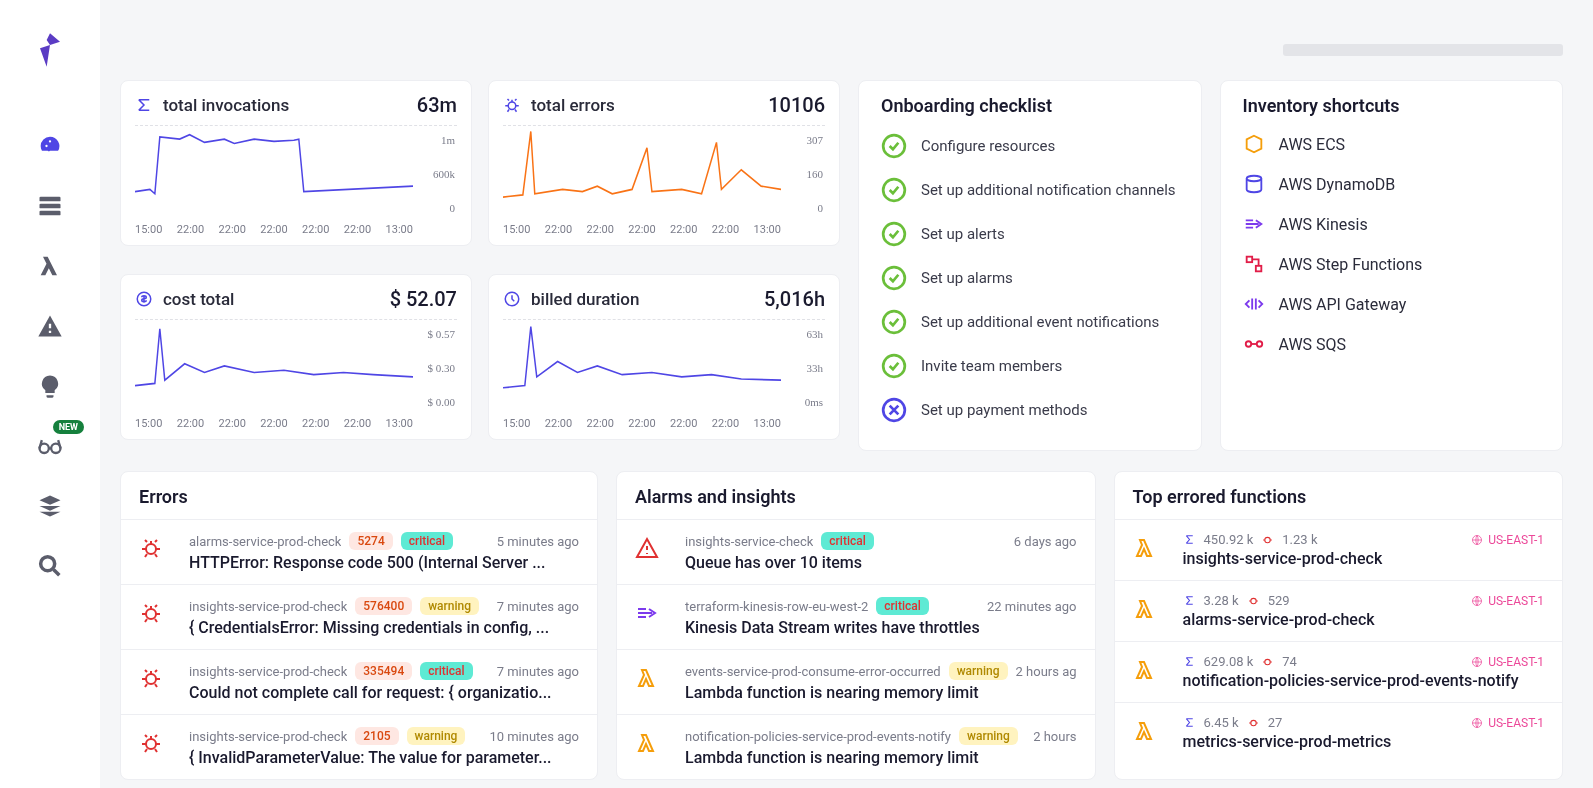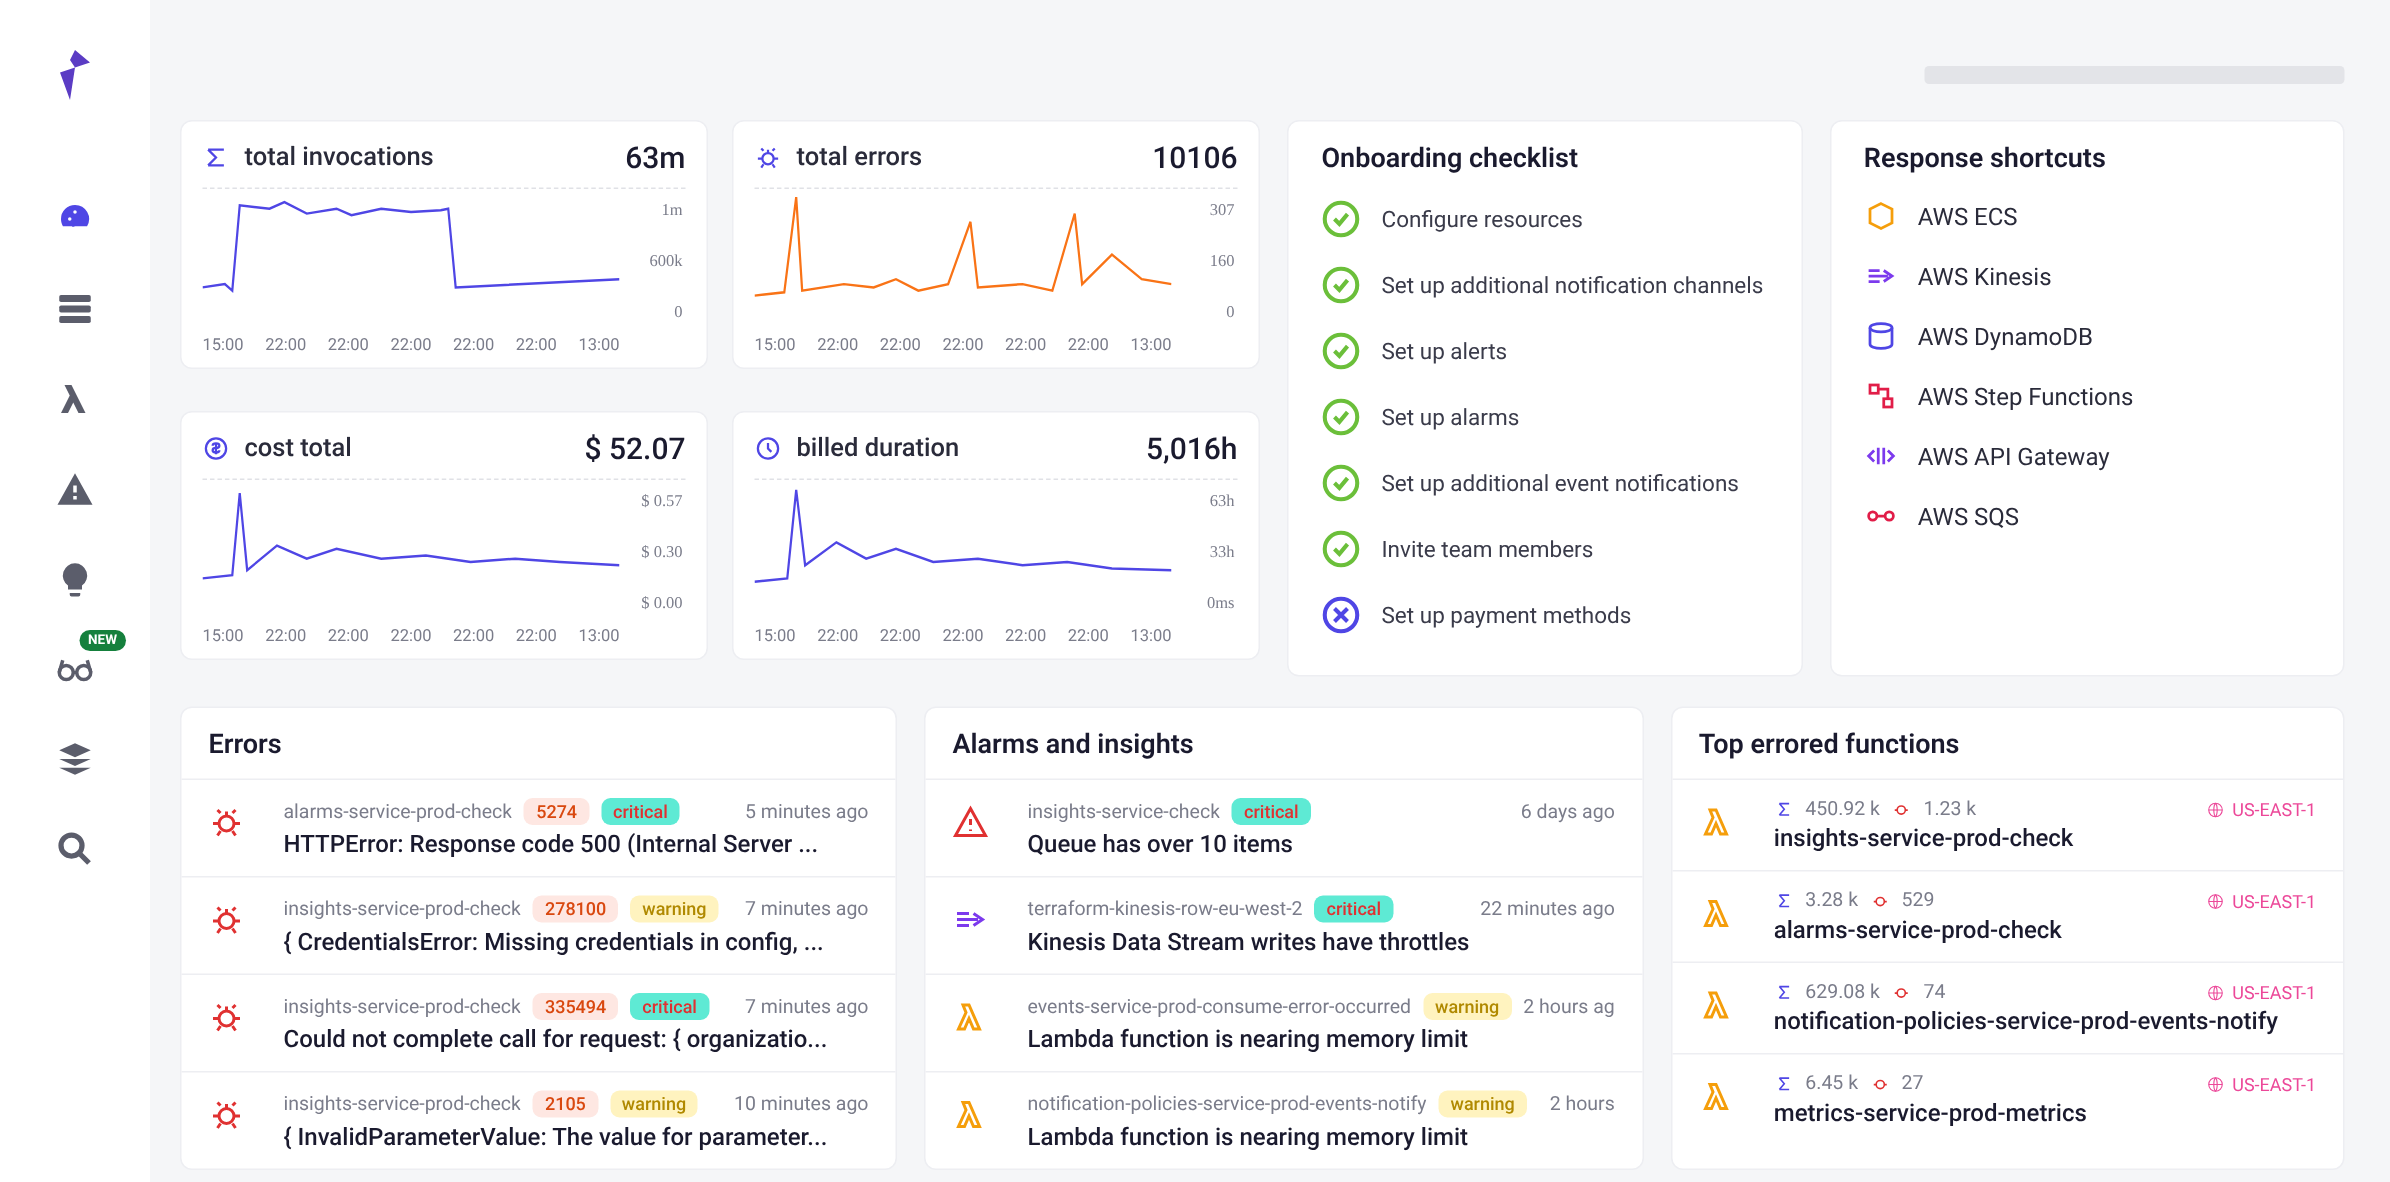--- a/index.html
+++ b/index.html
@@ -406,40 +406,40 @@
     <div class="checklist-item">
       <span class="check-icon"><svg viewBox="0 0 24 24" fill="none" stroke="#4f46e5" stroke-width="2.5">
                     <circle cx="12" cy="12" r="10"></circle>
                     <path d="M8 8l8 8M16 8l-8 8"></path>
                   </svg></span>
       <span>Set up payment methods</span>
     </div>
             </div>
         </div>
         <div class="card side-card">
-          <h3>Response shortcuts</h3>
+          <h3>Inventory shortcuts</h3>
           <div id="inventory-body">
     <div class="inventory-item">
       <span class="inv-icon"><svg viewBox="0 0 24 24" fill="none" stroke="#f59e0b" stroke-width="2">
                     <path d="M12 3l8 4v10l-8 4-8-4V7l8-4z"></path>
                   </svg></span>
       <span>AWS ECS</span>
     </div>
     <div class="inventory-item">
-      <span class="inv-icon"><svg viewBox="0 0 24 24" fill="none" stroke="#7c3aed" stroke-width="2">
-                    <path d="M3 8h8M3 12h14M3 16h8M14 8l6 4-6 4"></path>
-                  </svg></span>
-      <span>AWS Kinesis</span>
-    </div>
-    <div class="inventory-item">
       <span class="inv-icon"><svg viewBox="0 0 24 24" fill="none" stroke="#4f46e5" stroke-width="2">
                     <ellipse cx="12" cy="6" rx="8" ry="3"></ellipse>
                     <path d="M4 6v12c0 1.7 3.6 3 8 3s8-1.3 8-3V6"></path>
                   </svg></span>
       <span>AWS DynamoDB</span>
+    </div>
+    <div class="inventory-item">
+      <span class="inv-icon"><svg viewBox="0 0 24 24" fill="none" stroke="#7c3aed" stroke-width="2">
+                    <path d="M3 8h8M3 12h14M3 16h8M14 8l6 4-6 4"></path>
+                  </svg></span>
+      <span>AWS Kinesis</span>
     </div>
     <div class="inventory-item">
       <span class="inv-icon"><svg viewBox="0 0 24 24" fill="none" stroke="#e11d48" stroke-width="2">
                     <rect x="4" y="4" width="6" height="6"></rect>
                     <rect x="14" y="14" width="6" height="6"></rect>
                     <path d="M10 7h7v7"></path>
                   </svg></span>
       <span>AWS Step Functions</span>
     </div>
     <div class="inventory-item">
@@ -480,21 +480,21 @@
       </div>
     </div>
     <div class="list-row">
       <span class="row-icon"><svg viewBox="0 0 24 24" fill="none" stroke="#e03131" stroke-width="2">
                     <circle cx="12" cy="13" r="5"></circle>
                     <path d="M12 8V5M8 6l-2-2M16 6l2-2M7 13H3M17 13h4M8 18l-2 3M16 18l2 3"></path>
                   </svg></span>
       <div class="row-body">
         <div class="row-meta">
           <span class="src">insights-service-prod-check</span>
-          <span class="pill count">278100</span>
+          <span class="pill count">576400</span>
           <span class="pill warning">warning</span>
           <span class="row-time">7 minutes ago</span>
         </div>
         <div class="row-title">{ CredentialsError: Missing credentials in config, ...</div>
       </div>
     </div>
     <div class="list-row">
       <span class="row-icon"><svg viewBox="0 0 24 24" fill="none" stroke="#e03131" stroke-width="2">
                     <circle cx="12" cy="13" r="5"></circle>
                     <path d="M12 8V5M8 6l-2-2M16 6l2-2M7 13H3M17 13h4M8 18l-2 3M16 18l2 3"></path>

